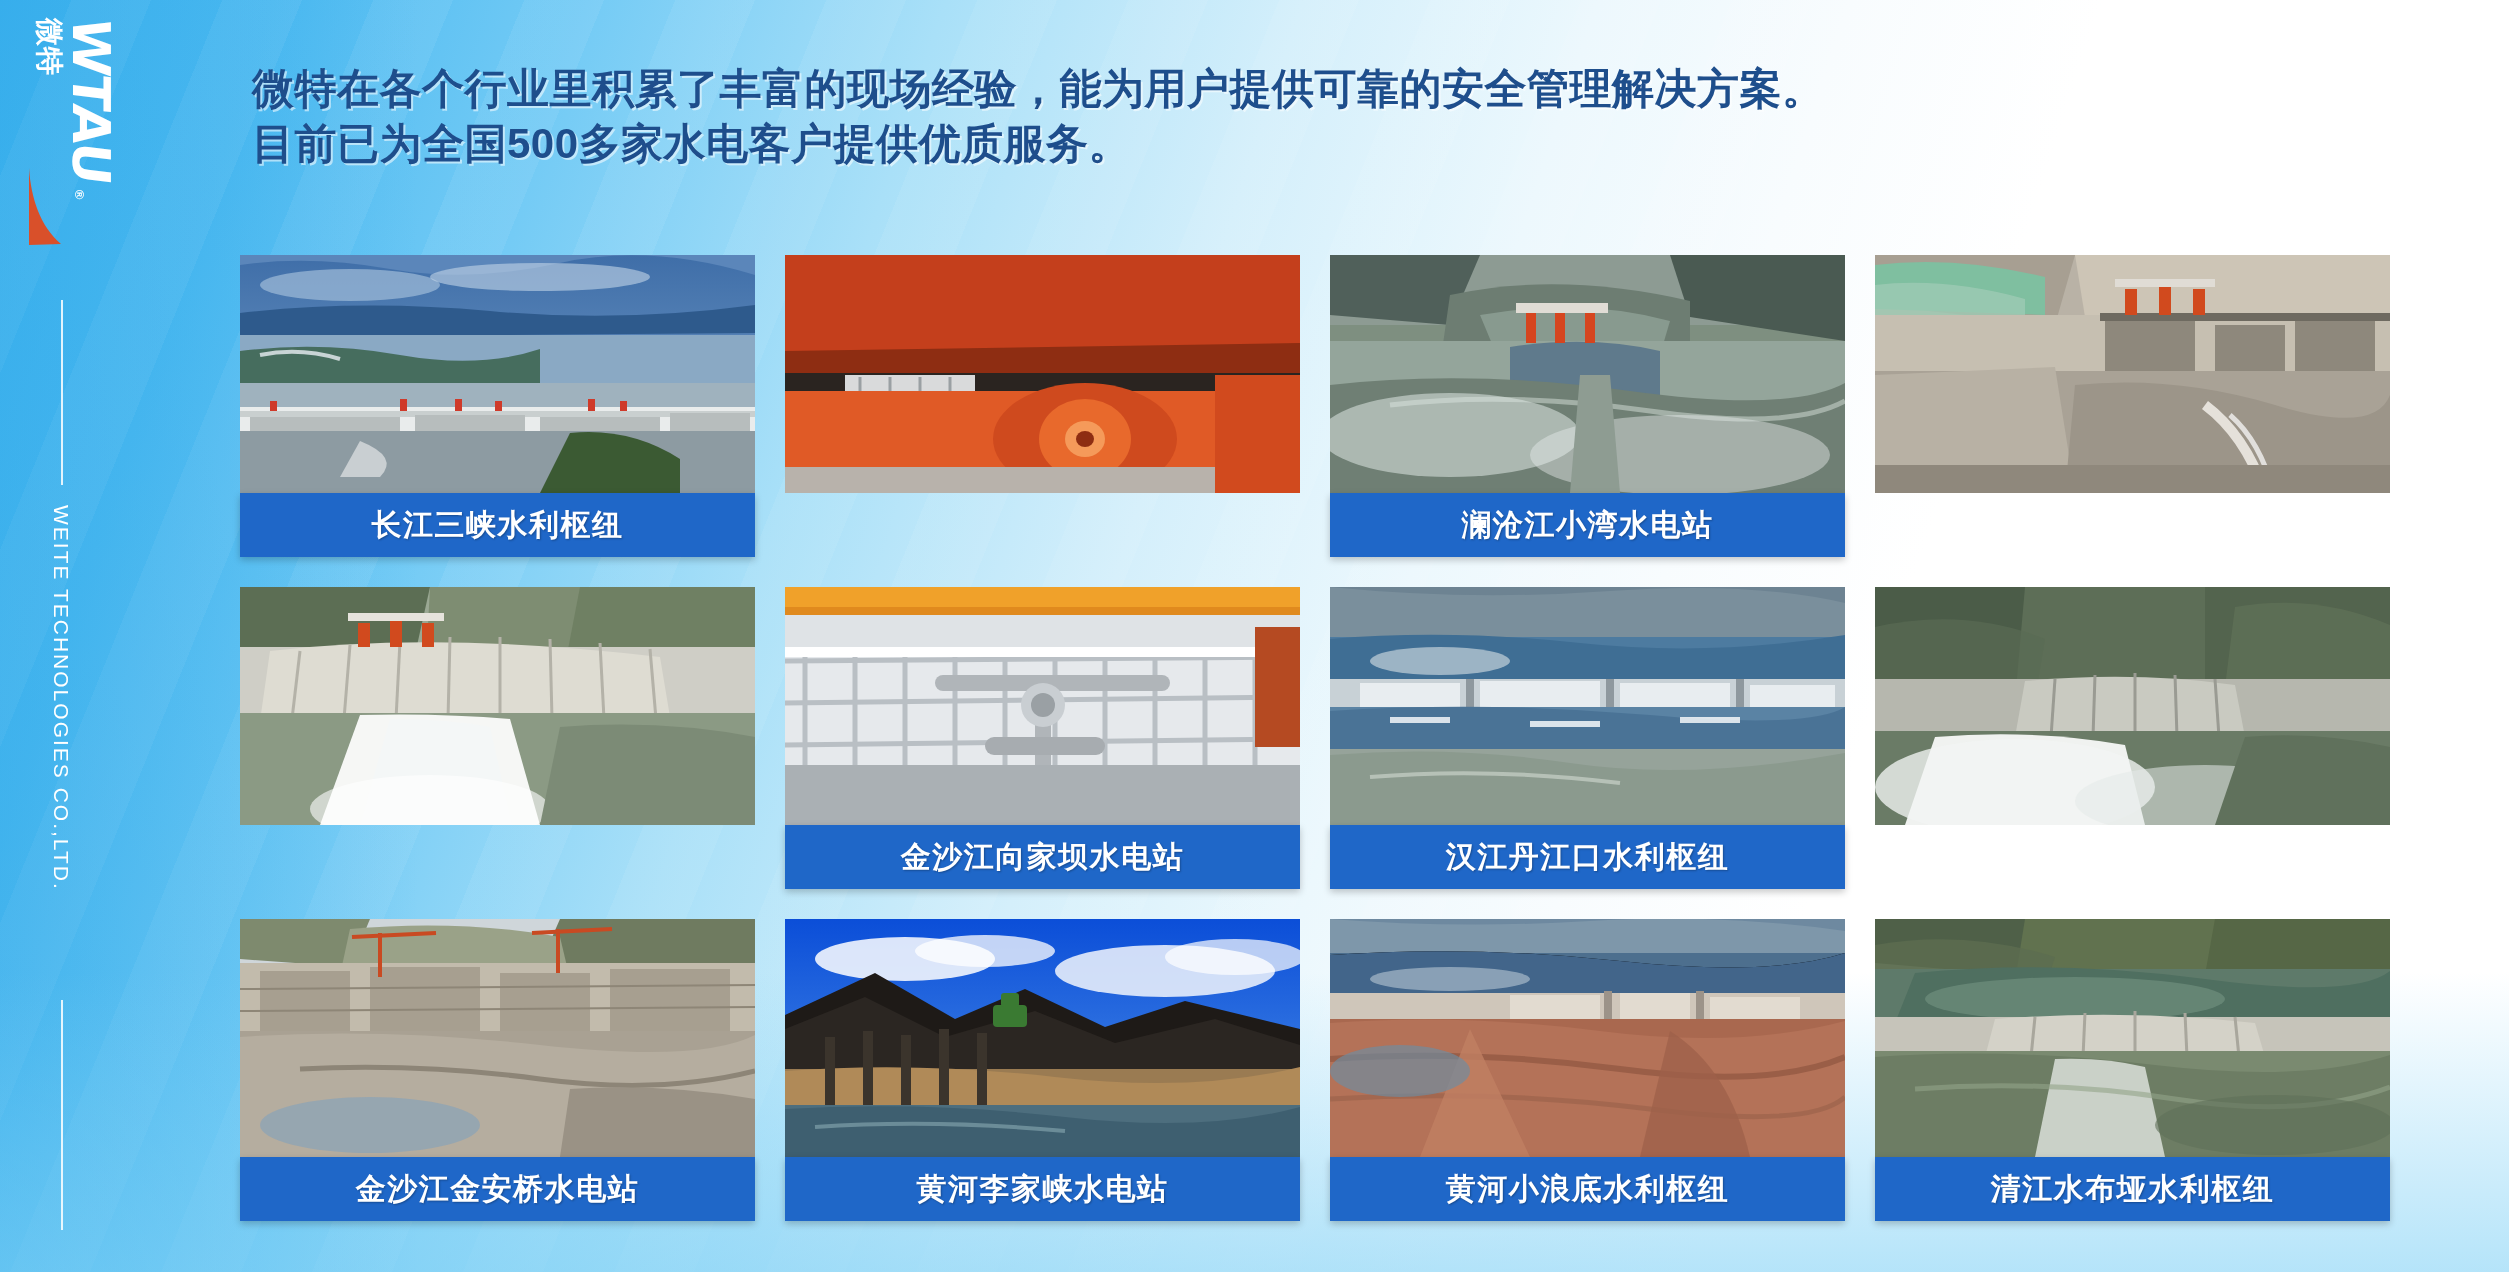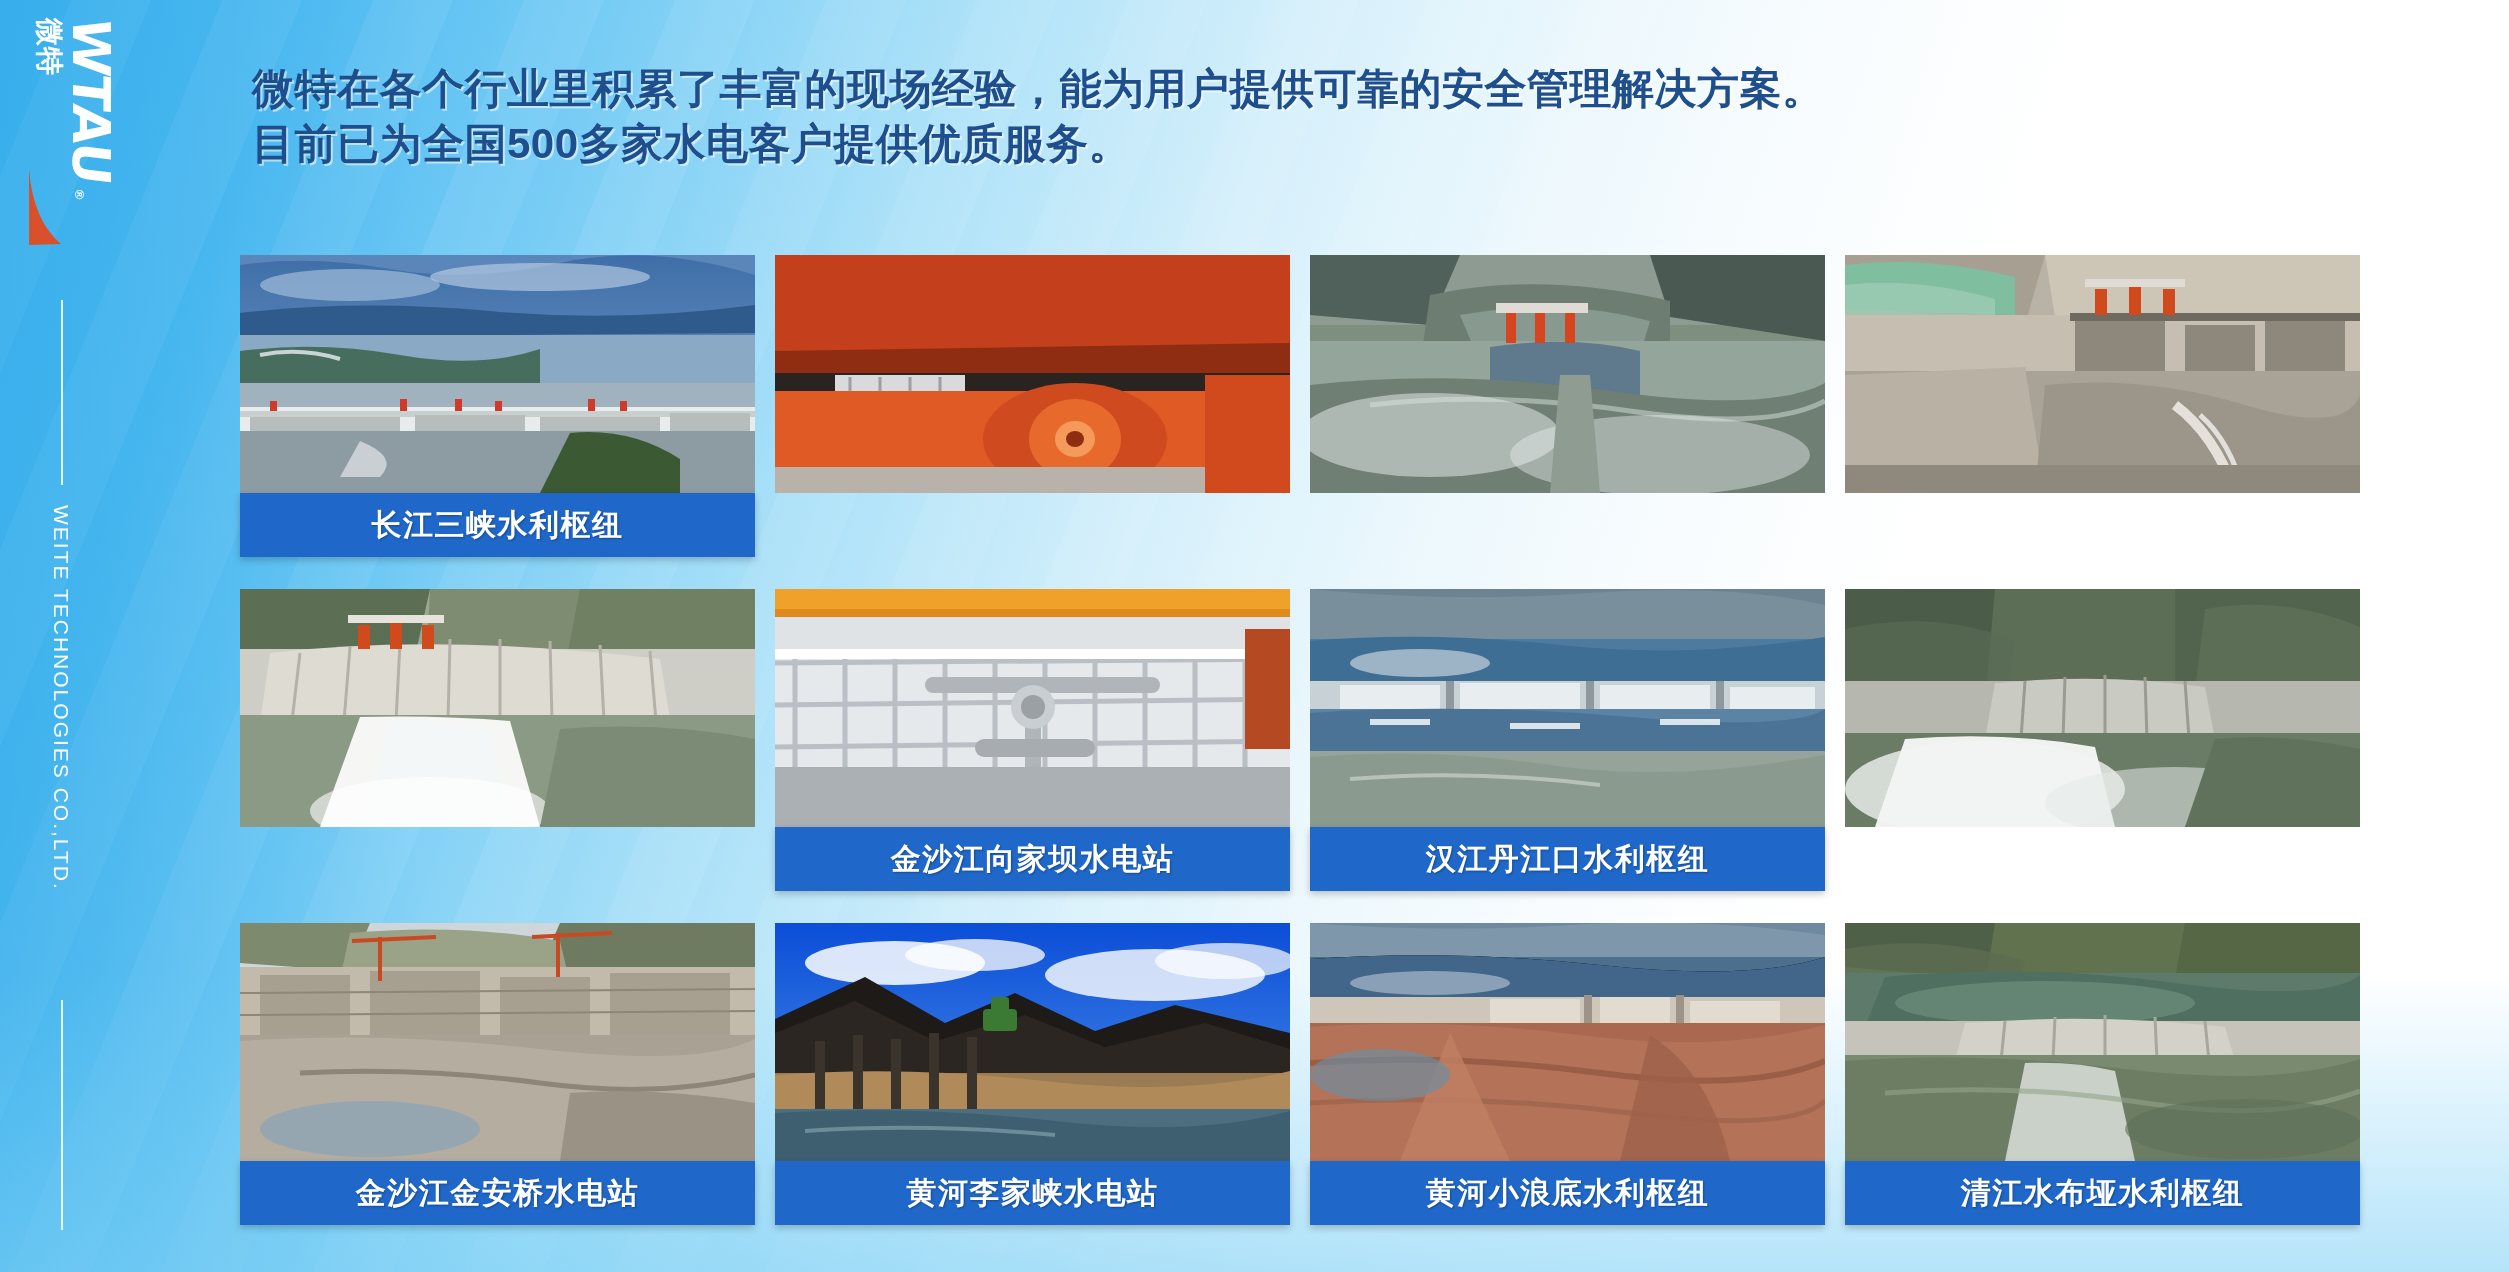--- a/index.html
+++ b/index.html
@@ -105,20 +105,21 @@
   }
 
   
   .grid{
     position:absolute;left:240px;top:255px;
     width:2180px;
     display:grid;
     grid-template-columns:repeat(4,515px);
     column-gap:20px;
     row-gap:32px;
+    gap:30px;
   }
   .card{position:relative;width:515px;height:302px;}
   .thumb{
     position:absolute;left:0;top:0;
     width:515px;height:238px;
     overflow:hidden;
     background:#7aa2c4;
   }
   .thumb svg{display:block;width:515px;height:238px;}
   .cap{
@@ -257,20 +258,23 @@
           <ellipse cx="120" cy="180" rx="130" ry="42" fill="#dfe7e3" opacity=".55"></ellipse>
           <ellipse cx="350" cy="200" rx="150" ry="40" fill="#e6ecea" opacity=".45"></ellipse>
           <path d="M250 120 L280 120 L290 238 L240 238Z" fill="#8e9c92"></path>
           <g fill="#d6451f">
             <rect x="196" y="58" width="10" height="30"></rect>
               <rect x="225" y="54" width="10" height="34"></rect>
             <rect x="255" y="58" width="10" height="30"></rect>
           </g>
           <rect x="186" y="48" width="92" height="10" fill="#e0dcd5"></rect>
         </svg>
+      </div>
+      <div class="cap">
+        <span class="cap-txt">澜沧江小湾水电站</span>
       </div>
     </div>
 
     <div class="card">
       <div class="thumb">
         <svg viewBox="0 0 515 238" preserveAspectRatio="none">
           <rect width="515" height="238" fill="#b9b2a6"></rect>
           <path d="M0 0 L200 0 L180 70 L0 50Z" fill="#a79f92"></path>
           <path d="M0 10 Q80 0 170 22 L170 60 L0 54Z" fill="#7fbfa0"></path>
           <path d="M0 30 Q70 22 150 44 L150 74 L0 68Z" fill="#9dcbb4" opacity=".8"></path>

